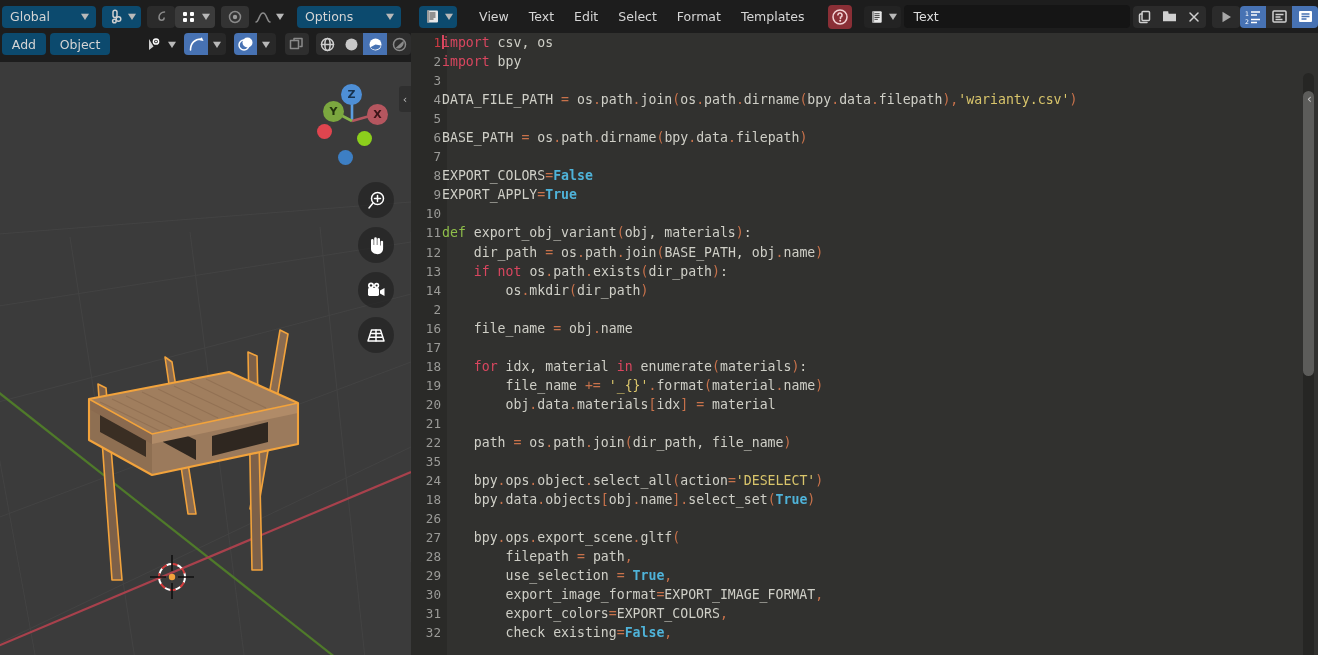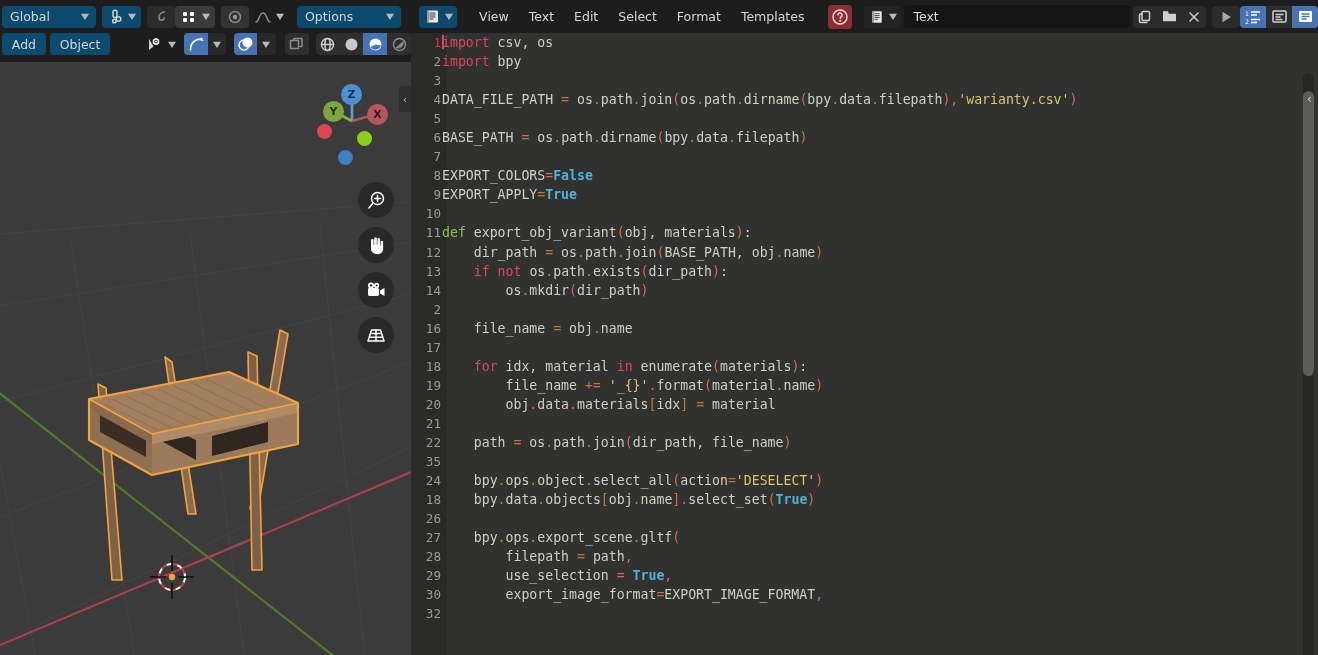--- a/index.html
+++ b/index.html
@@ -532,21 +532,26 @@
           </div>
           <div class="ln">
             <span class="lnum">29</span>
             <span class="lcode"><span class="nm">        use_selection </span><span class="pun">=</span><span class="nm"> </span><span class="num">True</span><span class="pun">,</span></span>
           </div>
           <div class="ln">
             <span class="lnum">30</span>
             <span class="lcode"><span class="nm">        export_image_format</span><span class="pun">=</span><span class="nm">EXPORT_IMAGE_FORMAT</span><span class="pun">,</span></span>
           </div>
           <div class="ln">
+            <span class="lnum">31</span>
+            <span class="lcode"><span class="nm">        export_colors</span><span class="pun">=</span><span class="nm">EXPORT_COLORS</span><span class="pun">,</span></span>
+          </div>
+          <div class="ln">
             <span class="lnum">32</span>
+            <span class="lcode"><span class="nm">        check existing</span><span class="pun">=</span><span class="num">False</span><span class="pun">,</span></span>
           </div>
         </div>
       <div class="vtrack"></div>
       <div class="vscroll"></div>
       <div class="ed-arrow">‹</div>
     </div>
   </div>
 </div>
 
 </body></html>

